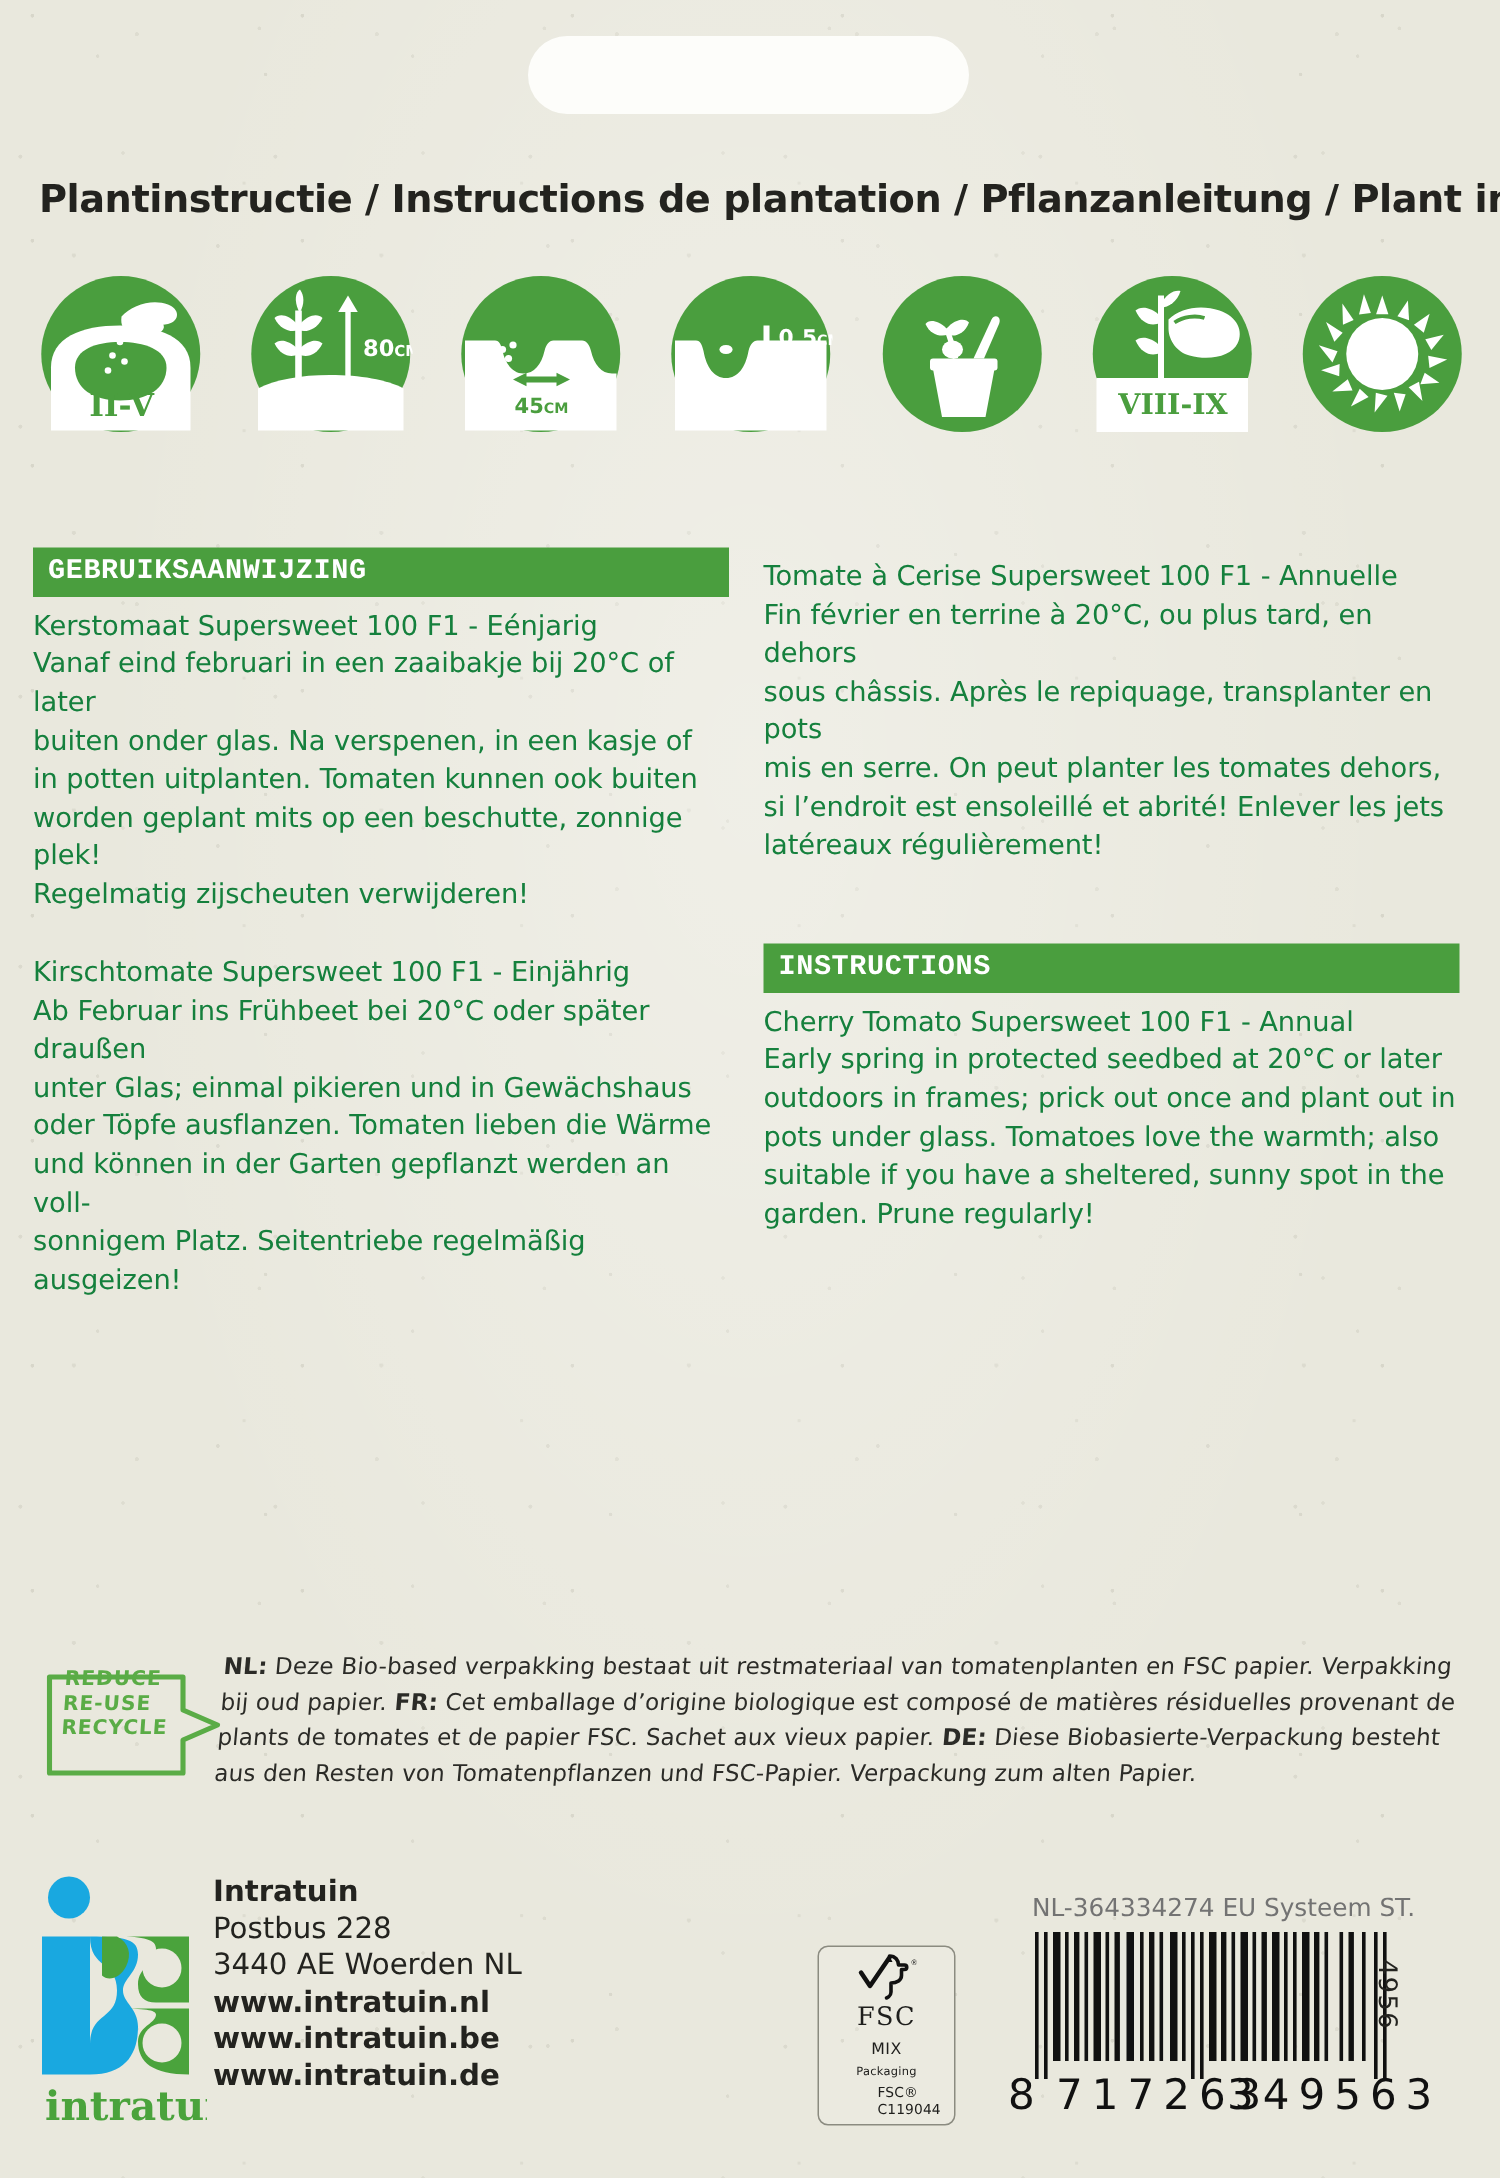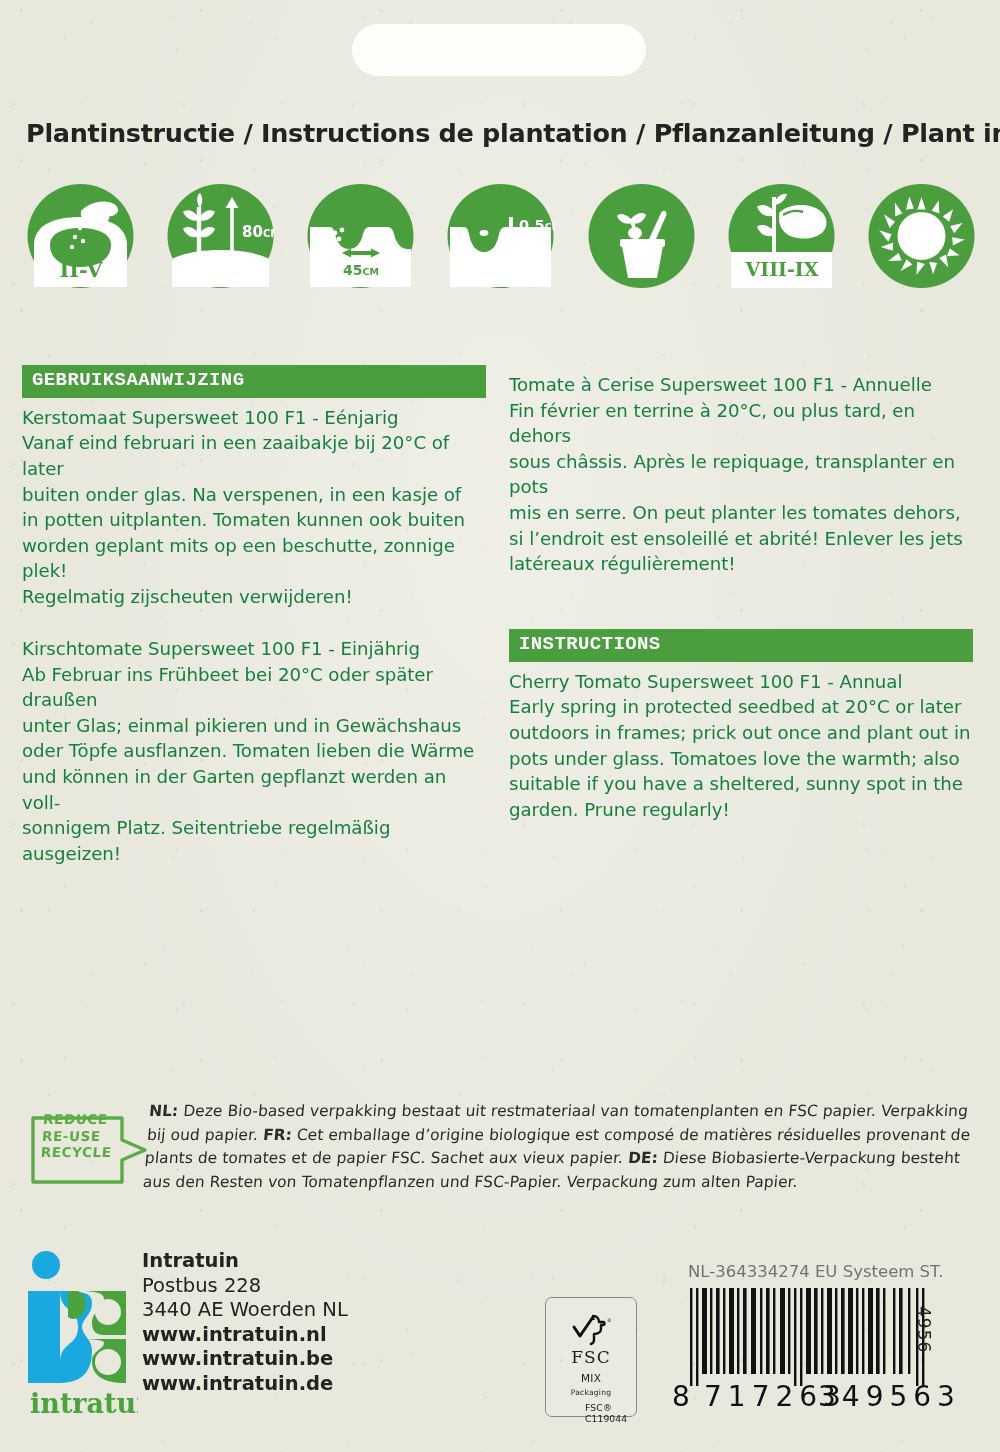--- a/index.html
+++ b/index.html
@@ -102,21 +102,21 @@
     font-size:19.5px;line-height:24.6px;color:#23231f;
   }
   .addr .b{font-weight:bold;}
 
   
   .fsc{
     position:absolute;left:545px;top:1297px;width:92px;height:120px;
     border:1px solid #8b8b80;border-radius:7px;
     background:rgba(255,255,255,.10);
     display:flex;flex-direction:column;align-items:center;
-    padding-top:16px;box-sizing:border-box;
+    padding-top:4px;box-sizing:border-box;
   }
   .fsc-tree{width:40px;height:32px;}
   .fsc-tree svg{display:block;width:100%;height:100%;}
   .fsc-name{font-family:"DejaVu Serif", serif;font-size:17px;letter-spacing:1px;color:#1e1e1c;margin-top:1px;}
   .fsc-mix{font-size:10.5px;color:#1e1e1c;margin-top:5px;letter-spacing:.3px;}
   .fsc-pack{font-size:7.6px;color:#1e1e1c;margin-top:4px;letter-spacing:.2px;text-align:right;}
   .fsc-code{font-size:9.2px;color:#1e1e1c;margin-top:5px;letter-spacing:.1px;margin-left:39px;}
 
   
   .barcode-area{position:absolute;left:666px;top:1262px;width:300px;height:165px;}

